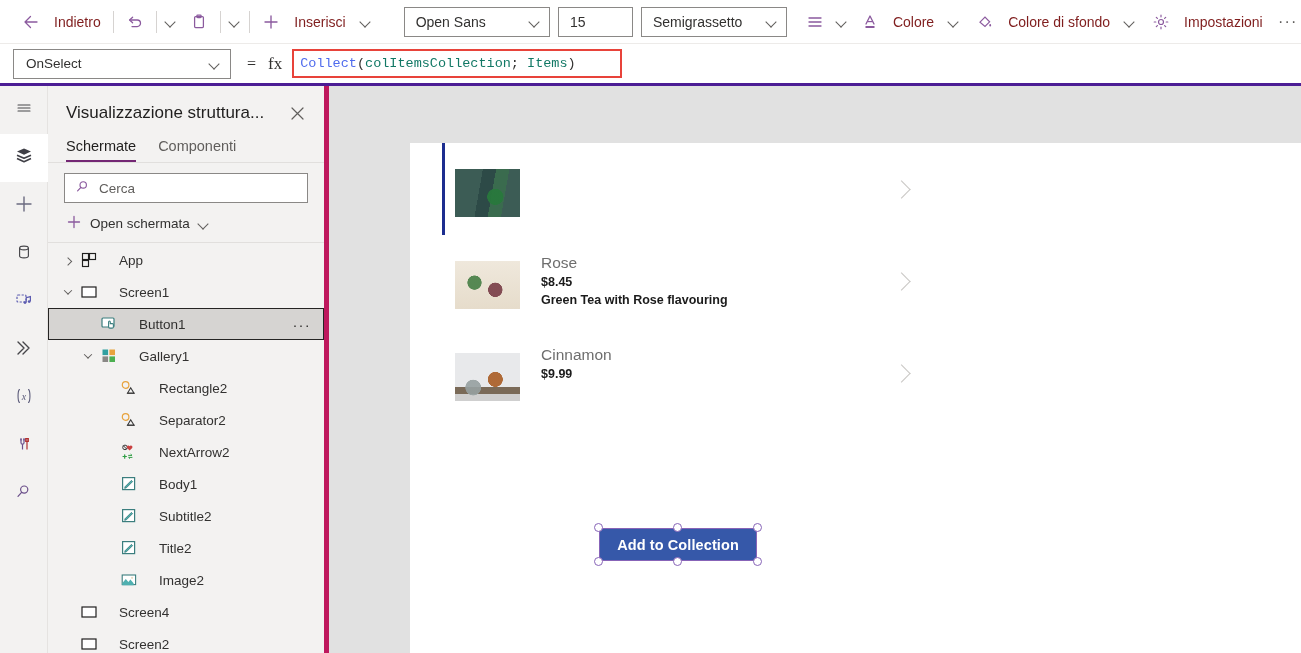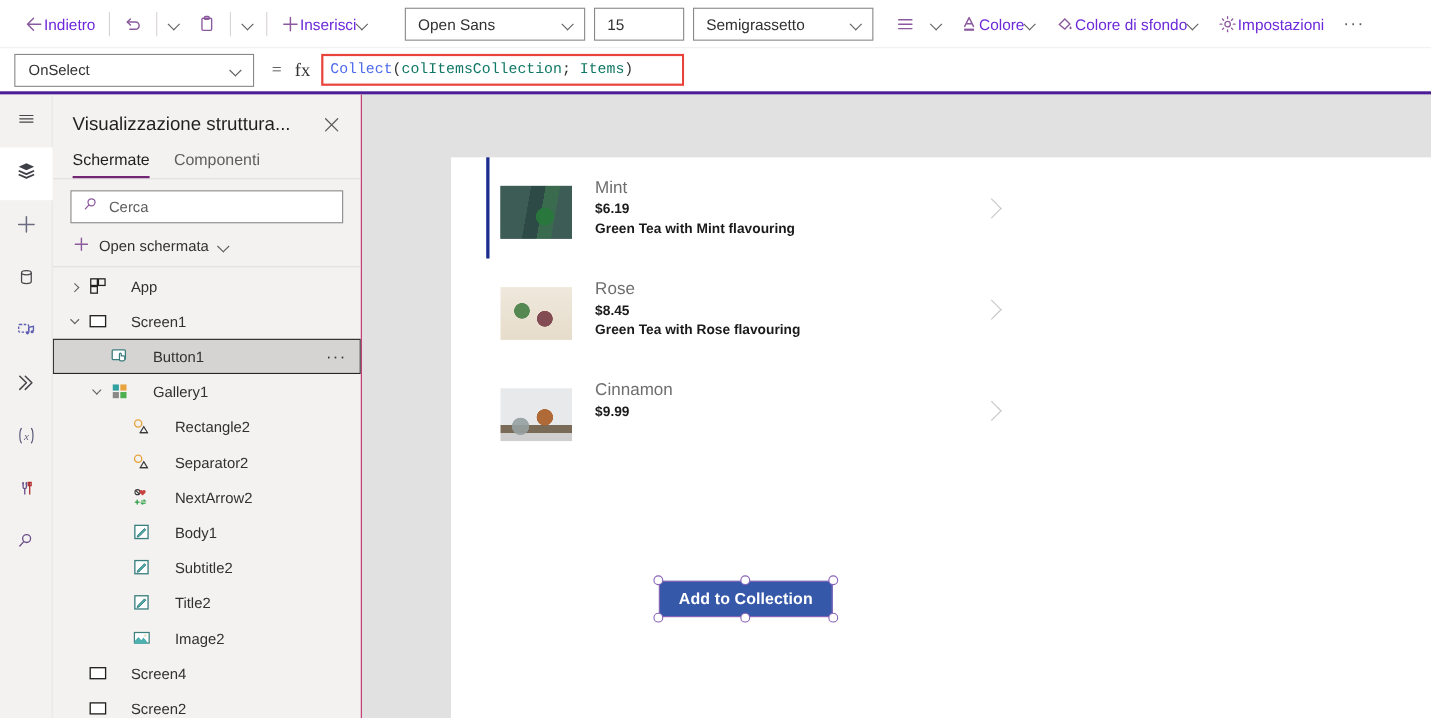--- a/index.html
+++ b/index.html
@@ -15,23 +15,23 @@
   
   .cmdbar {
     position: absolute; left: 0; top: 0; width: 1301px; height: 44px;
     background: #ffffff;
     display: flex; align-items: center;
     border-bottom: 1px solid #edebe9;
     padding-left: 14px;
     font-size: 14px;
   }
   .cmd-item {
-    display: flex; align-items: center; gap: 0;
+    display: flex; align-items: center; gap: 14px;
     height: 32px; padding: 0 8px; cursor: default;
-    color: #6d28d9; white-space: nowrap;
+    color: #7f1d1d; white-space: nowrap;
   }
   .cmd-sep { width: 1px; height: 22px; background: #d6d3d1; margin: 0 4px; }
   .ico { display: inline-block; line-height: 0; }
   .chev {
     width: 12px; height: 12px; display: inline-block; position: relative;
   }
   .chev::before {
     content: ""; position: absolute; left: 1px; top: 2px;
     width: 7px; height: 7px;
     border-right: 1.4px solid #605e5c; border-bottom: 1.4px solid #605e5c;
@@ -100,21 +100,21 @@
   .rail-btn {
     width: 48px; height: 48px; display: flex;
     align-items: center; justify-content: center; cursor: default;
     position: relative;
   }
   .rail-btn.active { background: #ffffff; }
 
   
   .treepanel {
     position: absolute; left: 48px; top: 86px; width: 281px; height: 567px;
-    background: #f3f2f1; border-right: 1px solid #be185d;
+    background: #f3f2f1; border-right: 5px solid #be185d;
     overflow: hidden;
   }
   .tree-head {
     display: flex; align-items: center; justify-content: space-between;
     padding: 14px 14px 8px 18px;
   }
   .tree-title {
     font-size: 17px; color: #201f1e; font-weight: 400; white-space: nowrap;
   }
   .close-x {
@@ -645,25 +645,20 @@
       </div>
   </div>
 
   <div class="canvas-area">
     <div class="screen">
 
       <div class="gallery" id="gallery">
           <div class="g-item">
             <div class="g-selbar" style="background: rgb(28, 45, 143);"></div>
             <div class="g-thumb" style="background-image: radial-gradient(circle at 62% 58%, rgba(40, 120, 60, 0.95) 0px, rgba(40, 120, 60, 0.95) 16%, rgba(0, 0, 0, 0) 17%), linear-gradient(100deg, rgb(60, 92, 85) 0px, rgb(60, 92, 85) 38%, rgb(45, 74, 71) 38%, rgb(45, 74, 71) 56%, rgb(58, 107, 78) 56%, rgb(58, 107, 78) 74%, rgb(60, 92, 85) 74%), linear-gradient(rgb(59, 90, 84), rgb(50, 81, 75));"></div>
-            <div class="g-text">
-              <div class="g-title">Mint</div>
-              <div class="g-price">$6.19</div>
-              <div class="g-desc">Green Tea with Mint flavouring</div>
-            </div>
             <div class="g-arrow"></div>
           </div>
           <div class="g-item">
             <div class="g-thumb" style="background-image: radial-gradient(circle at 30% 45%, rgba(60, 120, 60, 0.85) 0px, rgba(60, 120, 60, 0.85) 13%, rgba(0, 0, 0, 0) 14%), radial-gradient(circle at 62% 60%, rgba(120, 60, 70, 0.9) 0px, rgba(120, 60, 70, 0.9) 14%, rgba(0, 0, 0, 0) 15%), linear-gradient(rgb(239, 232, 220), rgb(230, 220, 203));"></div>
             <div class="g-text">
               <div class="g-title">Rose</div>
               <div class="g-price">$8.45</div>
               <div class="g-desc">Green Tea with Rose flavouring</div>
             </div>
             <div class="g-arrow"></div>

